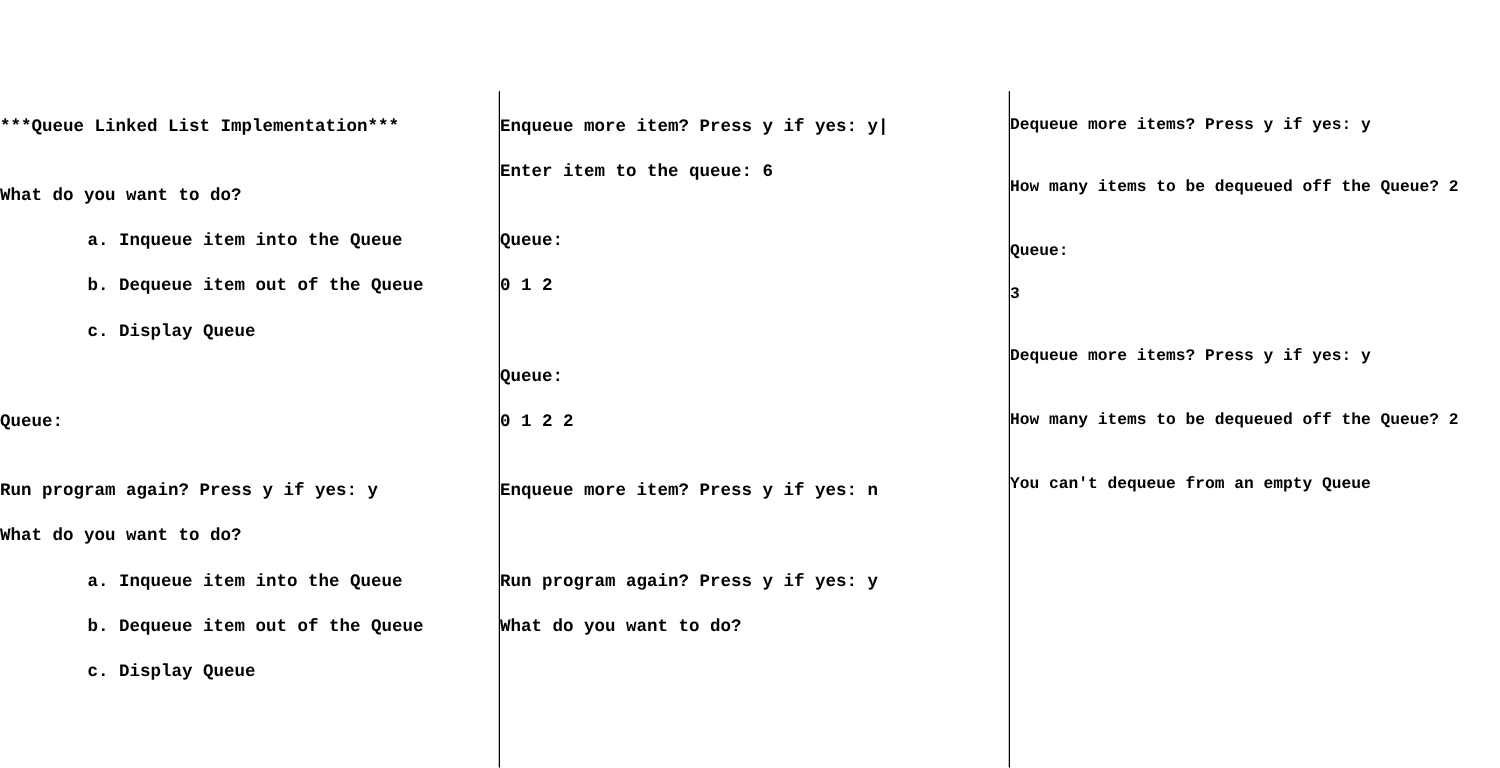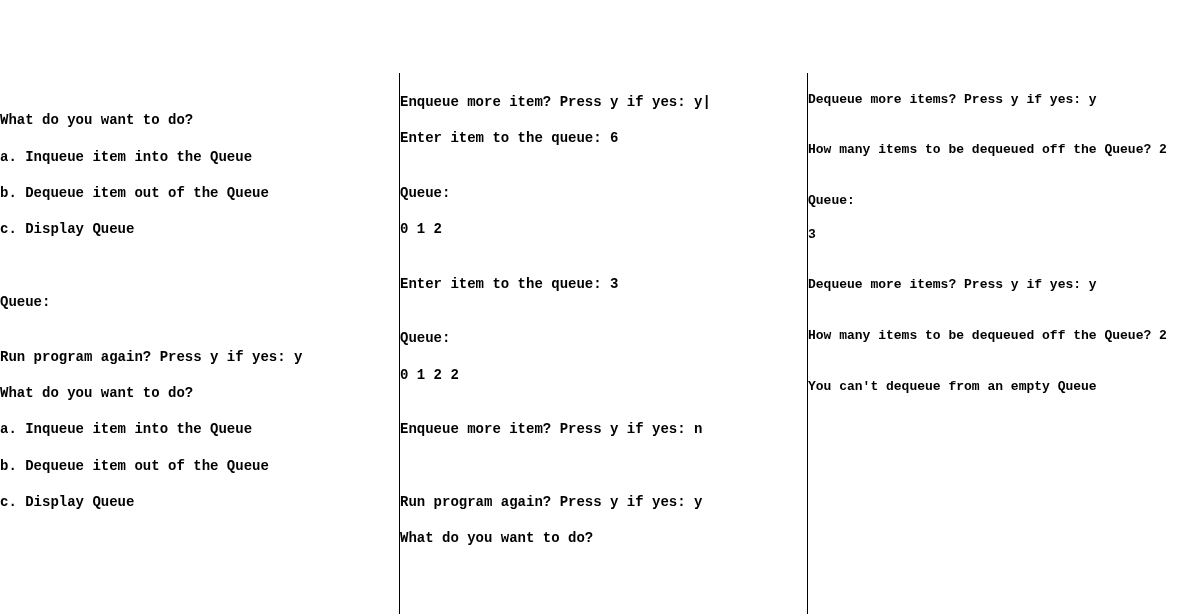--- a/index.html
+++ b/index.html
@@ -20,30 +20,31 @@
       height: 100%;
     }
     .col {
       border-right: 1px solid #000;
       padding: 2px 0 2px 0;
       overflow: hidden;
     }
     .col1 { width: 400px; }
     .col2 { width: 408px; }
     .col3 { flex: 1; border-right: none; font-size: 13px; }
-    .indent { display: block; }
+    .indent { padding-left: 70px; display: block; }
     .line { display: block; }
   </style>
 </head>
 <body>
 
 
 
 <div class="columns">
   <div class="col col1">
+<span class="line">***Queue Linked List Implementation***</span>
 <span class="line"></span>
 <span class="line">What do you want to do?</span>
 <span class="indent">a. Inqueue item into the Queue</span>
 <span class="indent">b. Dequeue item out of the Queue</span>
 <span class="indent">c. Display Queue</span>
 <span class="line"></span>
 <span class="line"></span>
 <span class="line">Queue:</span>
 <span class="line"></span>
 <span class="line">Run program again? Press y if yes: y</span>
@@ -74,21 +75,20 @@
 
 
   </div>
   <div class="col col2">
 <span class="line">Enqueue more item? Press y if yes: y|</span>
 <span class="line">Enter item to the queue: 6</span>
 <span class="line"></span>
 <span class="line">Queue:</span>
 <span class="line">0 1 2</span>
 <span class="line"></span>
-<span class="line">Enter item to the queue: 3</span>
 <span class="line"></span>
 <span class="line">Queue:</span>
 <span class="line">0 1 2 2</span>
 <span class="line"></span>
 <span class="line">Enqueue more item? Press y if yes: n</span>
 <span class="line"></span>
 <span class="line"></span>
 <span class="line">Run program again? Press y if yes: y</span>
 <span class="line">What do you want to do?</span>
 

